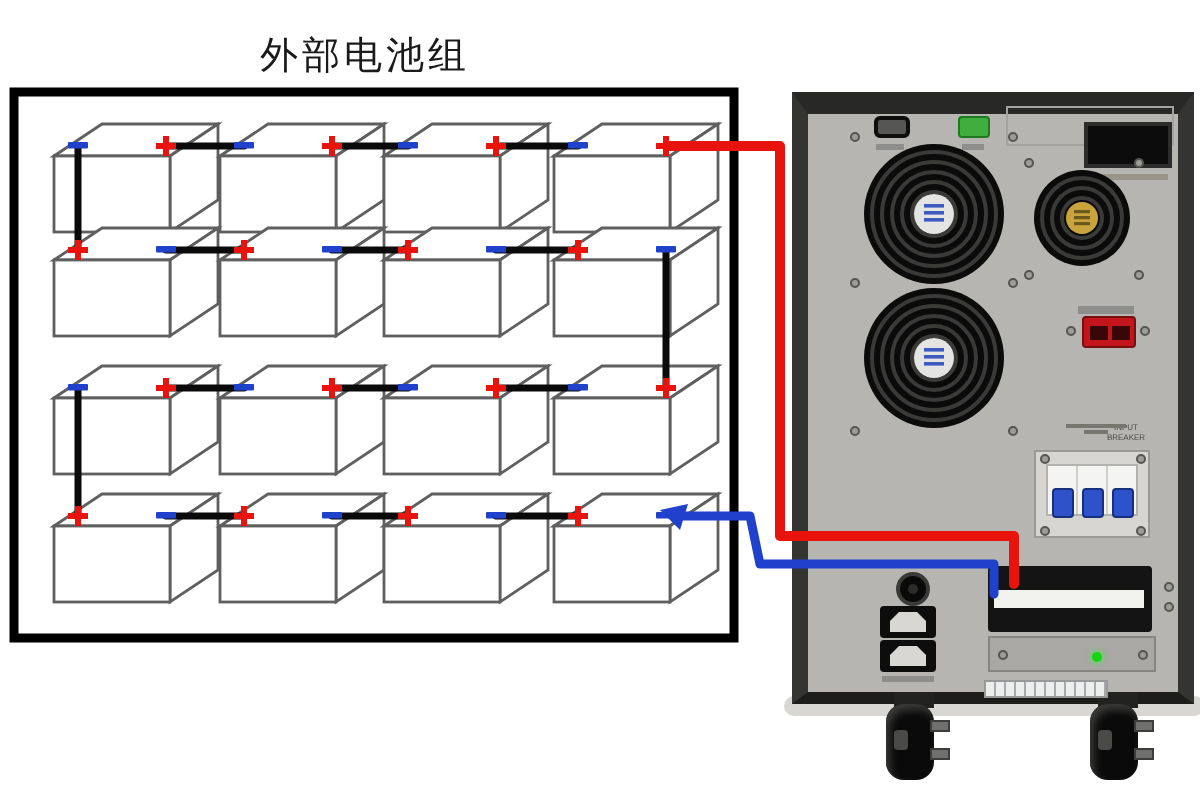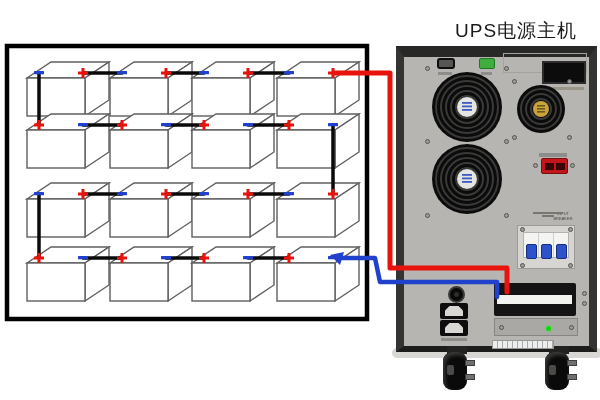--- a/index.html
+++ b/index.html
@@ -64,21 +64,21 @@
   .caster .hub{left:4px;top:19px;width:7px;height:10px;background:#4a4a48;border-radius:2px;}
   .caster .pin1,.caster .pin2{left:22px;width:10px;height:6px;background:#6f6f6d;border:1px solid #3d3d3b;}
   .caster .pin1{top:14px;} .caster .pin2{top:28px;}
   .screw{width:5px;height:5px;background:#9c9c9a;border:1px solid #55554f;border-radius:50%;}
 </style>
 </head>
 <body>
 
 <div class="stage">
 
-  <div class="title ups">UPS电源主机</div>
+  <div class="title batt">外部电池组</div>
 
   <div class="upsu">
     <div class="shadow"></div>
     <div class="cabinet"></div>
 
     <div class="face-el usb"></div>
     <div class="face-el smudge usb-sm"></div>
     <div class="face-el epo"></div>
     <div class="face-el smudge epo-sm"></div>
     <div class="face-el slot-recess"></div>

